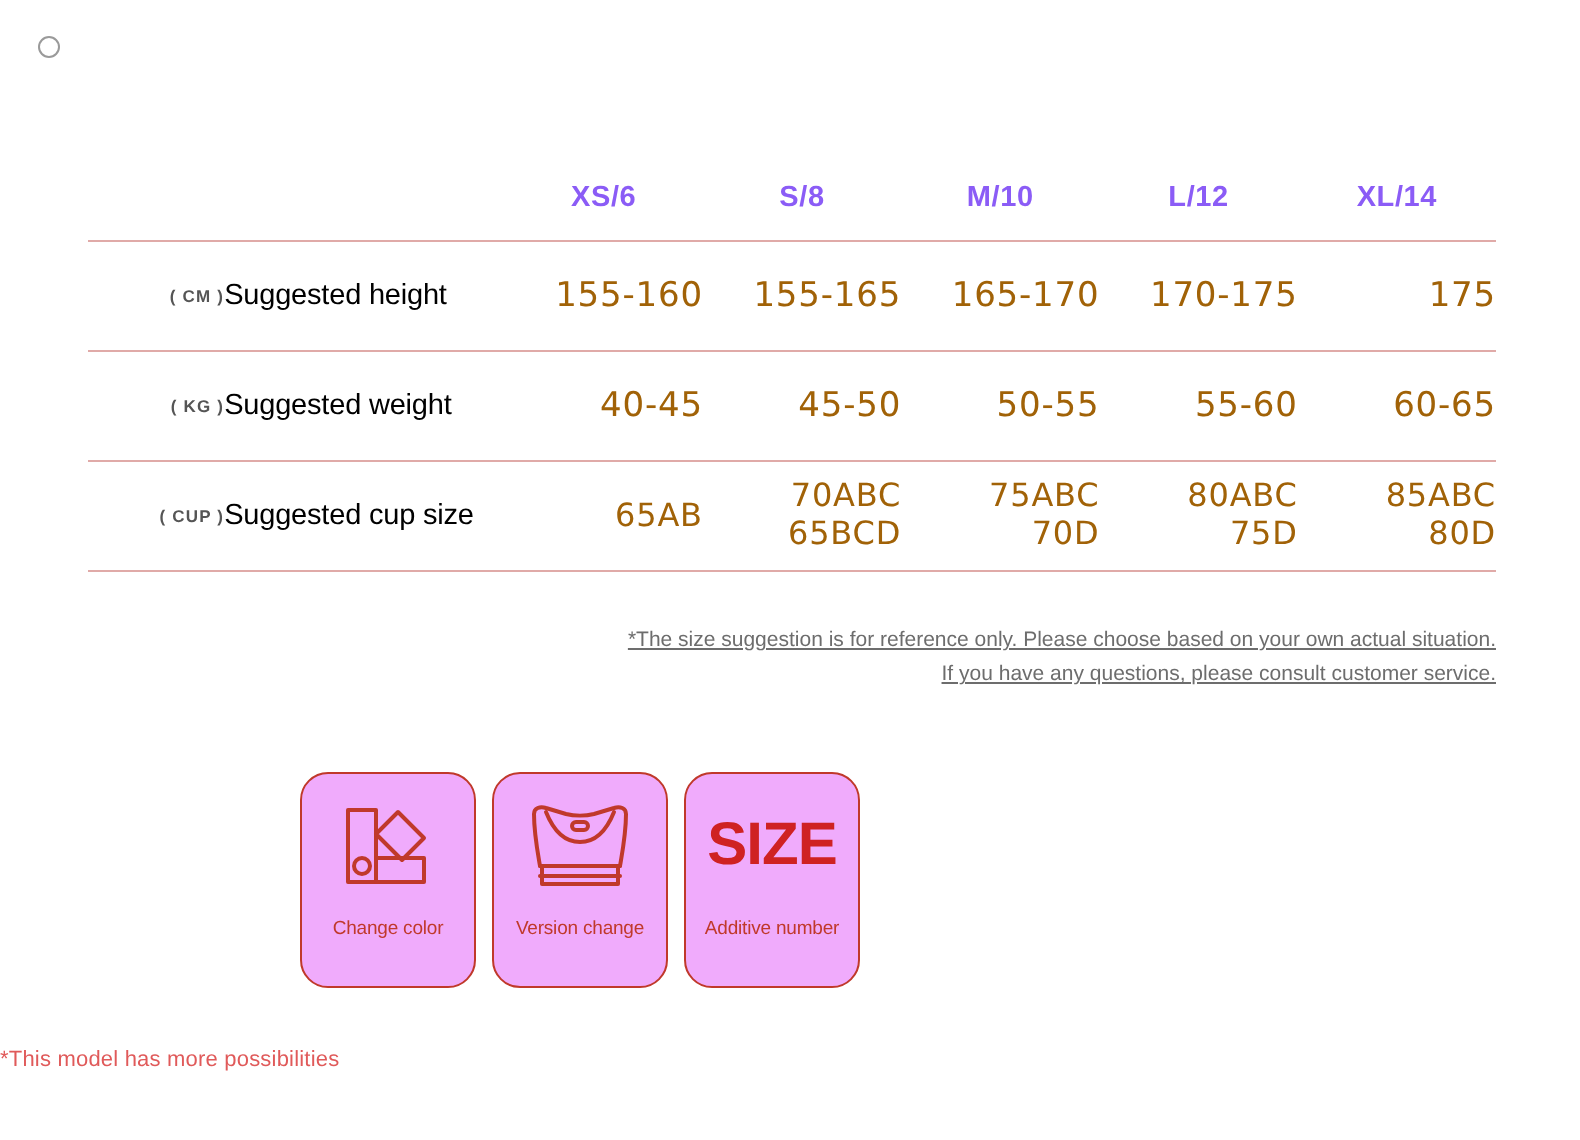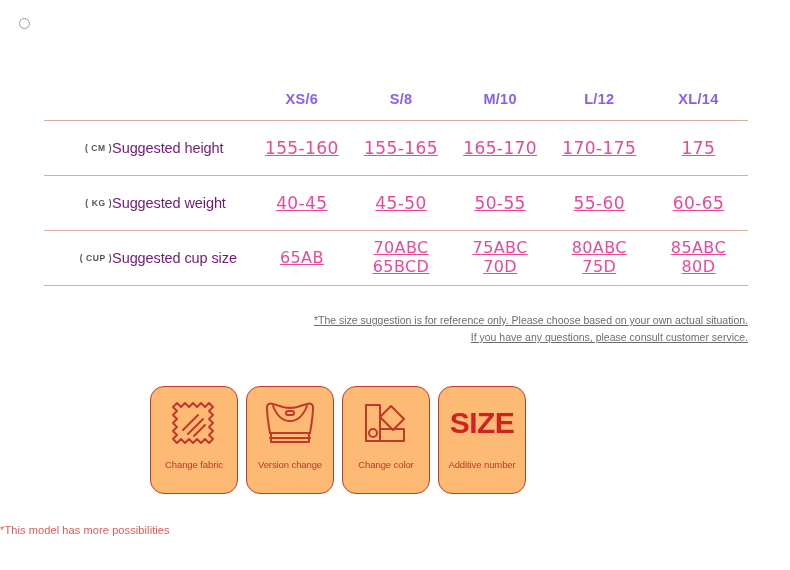--- a/index.html
+++ b/index.html
@@ -48,51 +48,50 @@
   .row-last-border{height:0;border-top:1.3px solid #e0aaa8;}
 
   .unit-cell{
     text-align:right;padding-right:10px;
     font-size:8.5px;color:#555;letter-spacing:.6px;
     white-space:nowrap;
     font-weight:bold;
   }
   .label-cell{
     text-align:left;
-    font-size:14.5px;color:#701a75;letter-spacing:-.1px;
+    font-size:14.5px;color:#000000;letter-spacing:-.1px;
     white-space:nowrap;
   }
   .val-cell{
-    text-align:center;
-    font-size:17px;color:#ec4899;letter-spacing:.4px;
+    text-align:right;
+    font-size:17px;color:#a16207;letter-spacing:.4px;
     font-family:"DejaVu Sans",sans-serif;
     line-height:1.18;
     white-space:pre-line;
-    text-decoration:underline;
   }
   .val-cell.two-line{font-size:16px;margin-top:40px;}
 
   
   .disclaimer{
     position:absolute;right:42px;top:312px;width:470px;
     text-align:right;font-size:10.5px;color:#6d6d6d;line-height:1.65;text-decoration:underline;
   }
   .disclaimer div{white-space:nowrap;}
 
   
   .cards{
     position:absolute;left:150px;top:386px;
     display:flex;gap:8px;
   }
   .card{
     width:88px;height:108px;
     border:1.6px solid #c0392b;border-radius:14px;
     display:flex;flex-direction:column;align-items:center;
     justify-content:flex-start;
-    box-sizing:border-box;background:#fdba74;
+    box-sizing:border-box;background:#f0abfc;
   }
   .card-icon{
     height:72px;display:flex;align-items:center;justify-content:center;
     width:100%;
   }
   .card-label{
     font-size:9.5px;color:#c0392b;text-align:center;letter-spacing:-.1px;
     white-space:nowrap;
   }
   .size-word{
@@ -174,35 +173,33 @@
 </table>
 
 <div class="disclaimer">
   <div>*The size suggestion is for reference only. Please choose based on your own actual situation.</div>
   <div>If you have any questions, please consult customer service.</div>
 </div>
 
 <div class="cards">
 
 
+
   <div class="card">
     <div class="card-icon">
-      <svg width="52" height="50" viewBox="0 0 52 50">
+      <svg width="50" height="46" viewBox="0 0 50 46">
         <g fill="none" stroke="#c0392b" stroke-width="2" stroke-linejoin="round">
-          <path d="M5 9 L9 5 L13 9 L17 5 L21 9 L25 5 L29 9 L33 5 L37 9 L41 5 L45 9
-                   L41 13 L45 17 L41 21 L45 25 L41 29 L45 33 L41 37 L45 41
-                   L41 45 L37 41 L33 45 L29 41 L25 45 L21 41 L17 45 L13 41 L9 45 L5 41
-                   L9 37 L5 33 L9 29 L5 25 L9 21 L5 17 L9 13 Z"></path>
-          <path d="M15 32 L30 17" stroke-linecap="round"></path>
-          <path d="M20 36 L35 21" stroke-linecap="round"></path>
-          <path d="M26 38 L37 27" stroke-linecap="round"></path>
+          <rect x="5" y="5" width="14" height="36"></rect>
+          <path d="M19 17 L30 6 L43 19 L32 30 Z"></path>
+          <path d="M19 29 H43 V41 H19 Z"></path>
+          <circle cx="12" cy="33" r="4"></circle>
         </g>
       </svg>
     </div>
-    <div class="card-label">Change fabric</div>
+    <div class="card-label">Change color</div>
   </div>
 
   <div class="card">
     <div class="card-icon">
       <svg width="58" height="48" viewBox="0 0 58 48">
         <g fill="none" stroke="#c0392b" stroke-width="2" stroke-linejoin="round" stroke-linecap="round">
           <path d="M6 8 C6 5 9 4 12 5 L22 8 C26 9 32 9 36 8 L46 5 C49 4 52 5 52 8
                    C52 18 50 28 49 34 L9 34 C8 28 6 18 6 8 Z"></path>
           <path d="M12 7 C16 17 22 22 29 22 C36 22 42 17 46 7"></path>
           <rect x="25" y="12" width="8" height="4" rx="2"></rect>
@@ -210,34 +207,20 @@
           <path d="M9 39 L49 39"></path>
           <path d="M10 34 L10 43 L48 43 L48 34"></path>
         </g>
       </svg>
     </div>
     <div class="card-label">Version change</div>
   </div>
 
   <div class="card">
     <div class="card-icon">
-      <svg width="50" height="46" viewBox="0 0 50 46">
-        <g fill="none" stroke="#c0392b" stroke-width="2" stroke-linejoin="round">
-          <rect x="5" y="5" width="14" height="36"></rect>
-          <path d="M19 17 L30 6 L43 19 L32 30 Z"></path>
-          <path d="M19 29 H43 V41 H19 Z"></path>
-          <circle cx="12" cy="33" r="4"></circle>
-        </g>
-      </svg>
-    </div>
-    <div class="card-label">Change color</div>
-  </div>
-
-  <div class="card">
-    <div class="card-icon">
       <span class="size-word">SIZE</span>
     </div>
     <div class="card-label">Additive number</div>
   </div>
 
 </div>
 
 <div class="footnote">*This model has more possibilities</div>
 
 </body></html>

